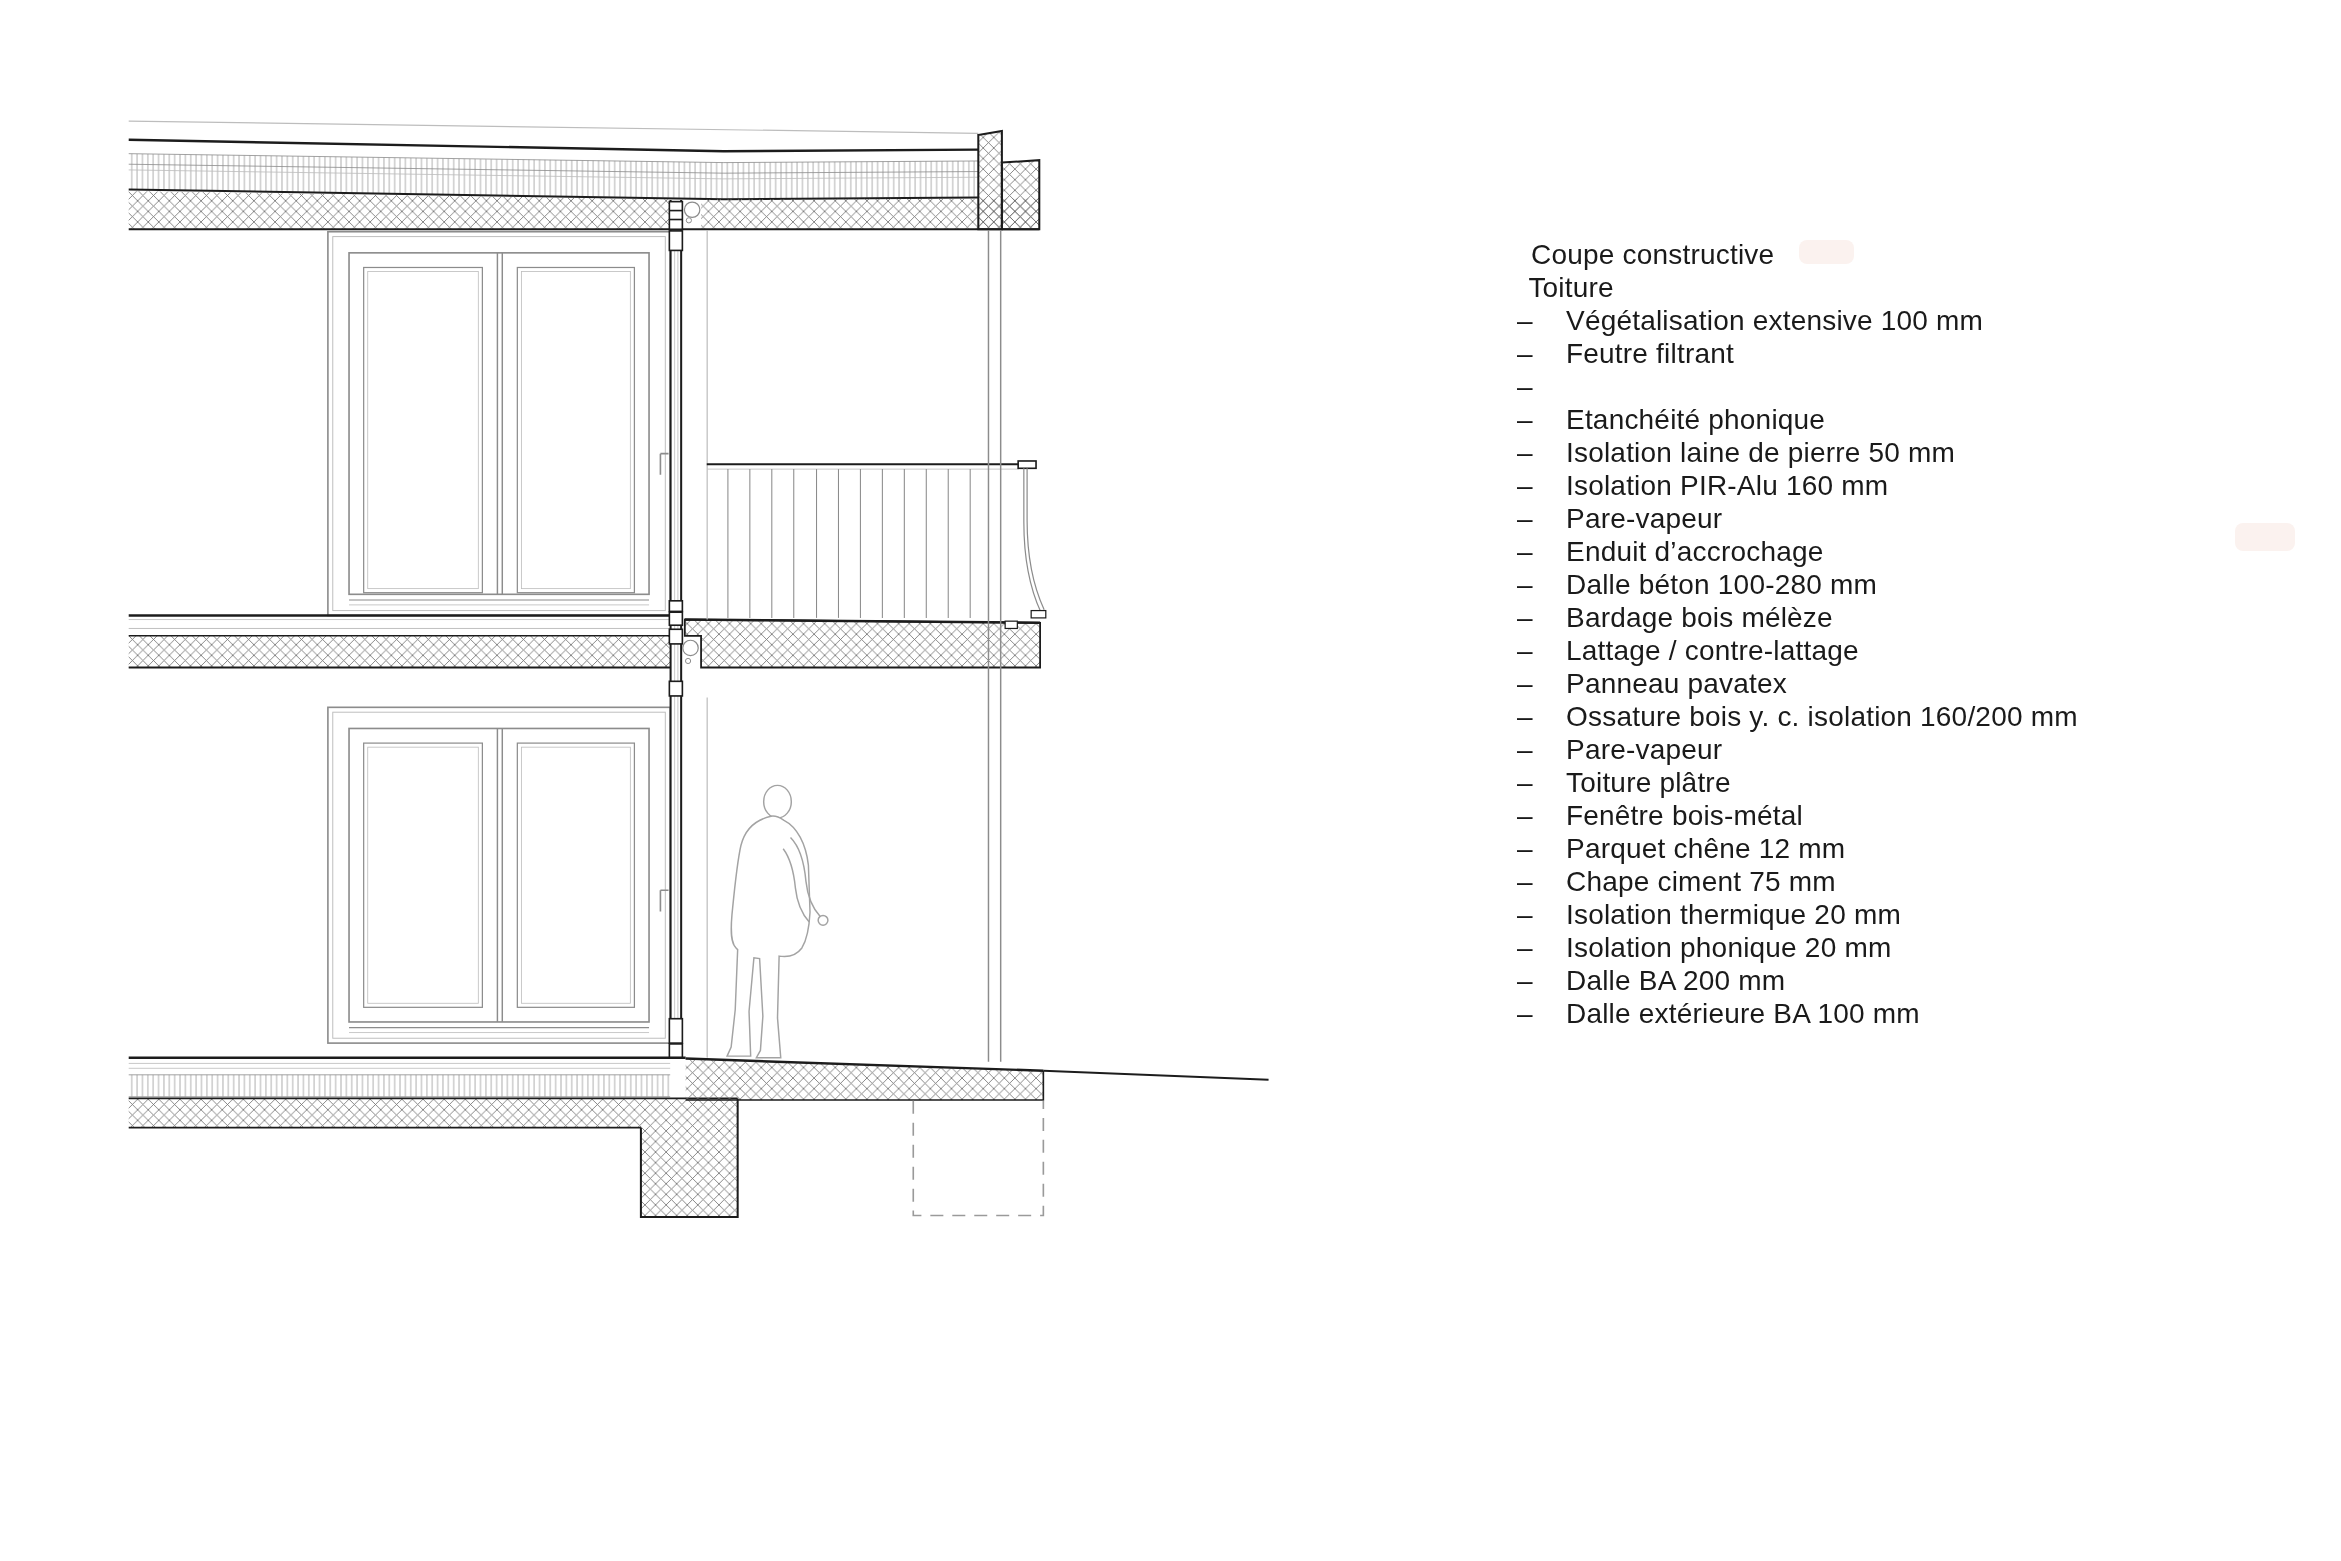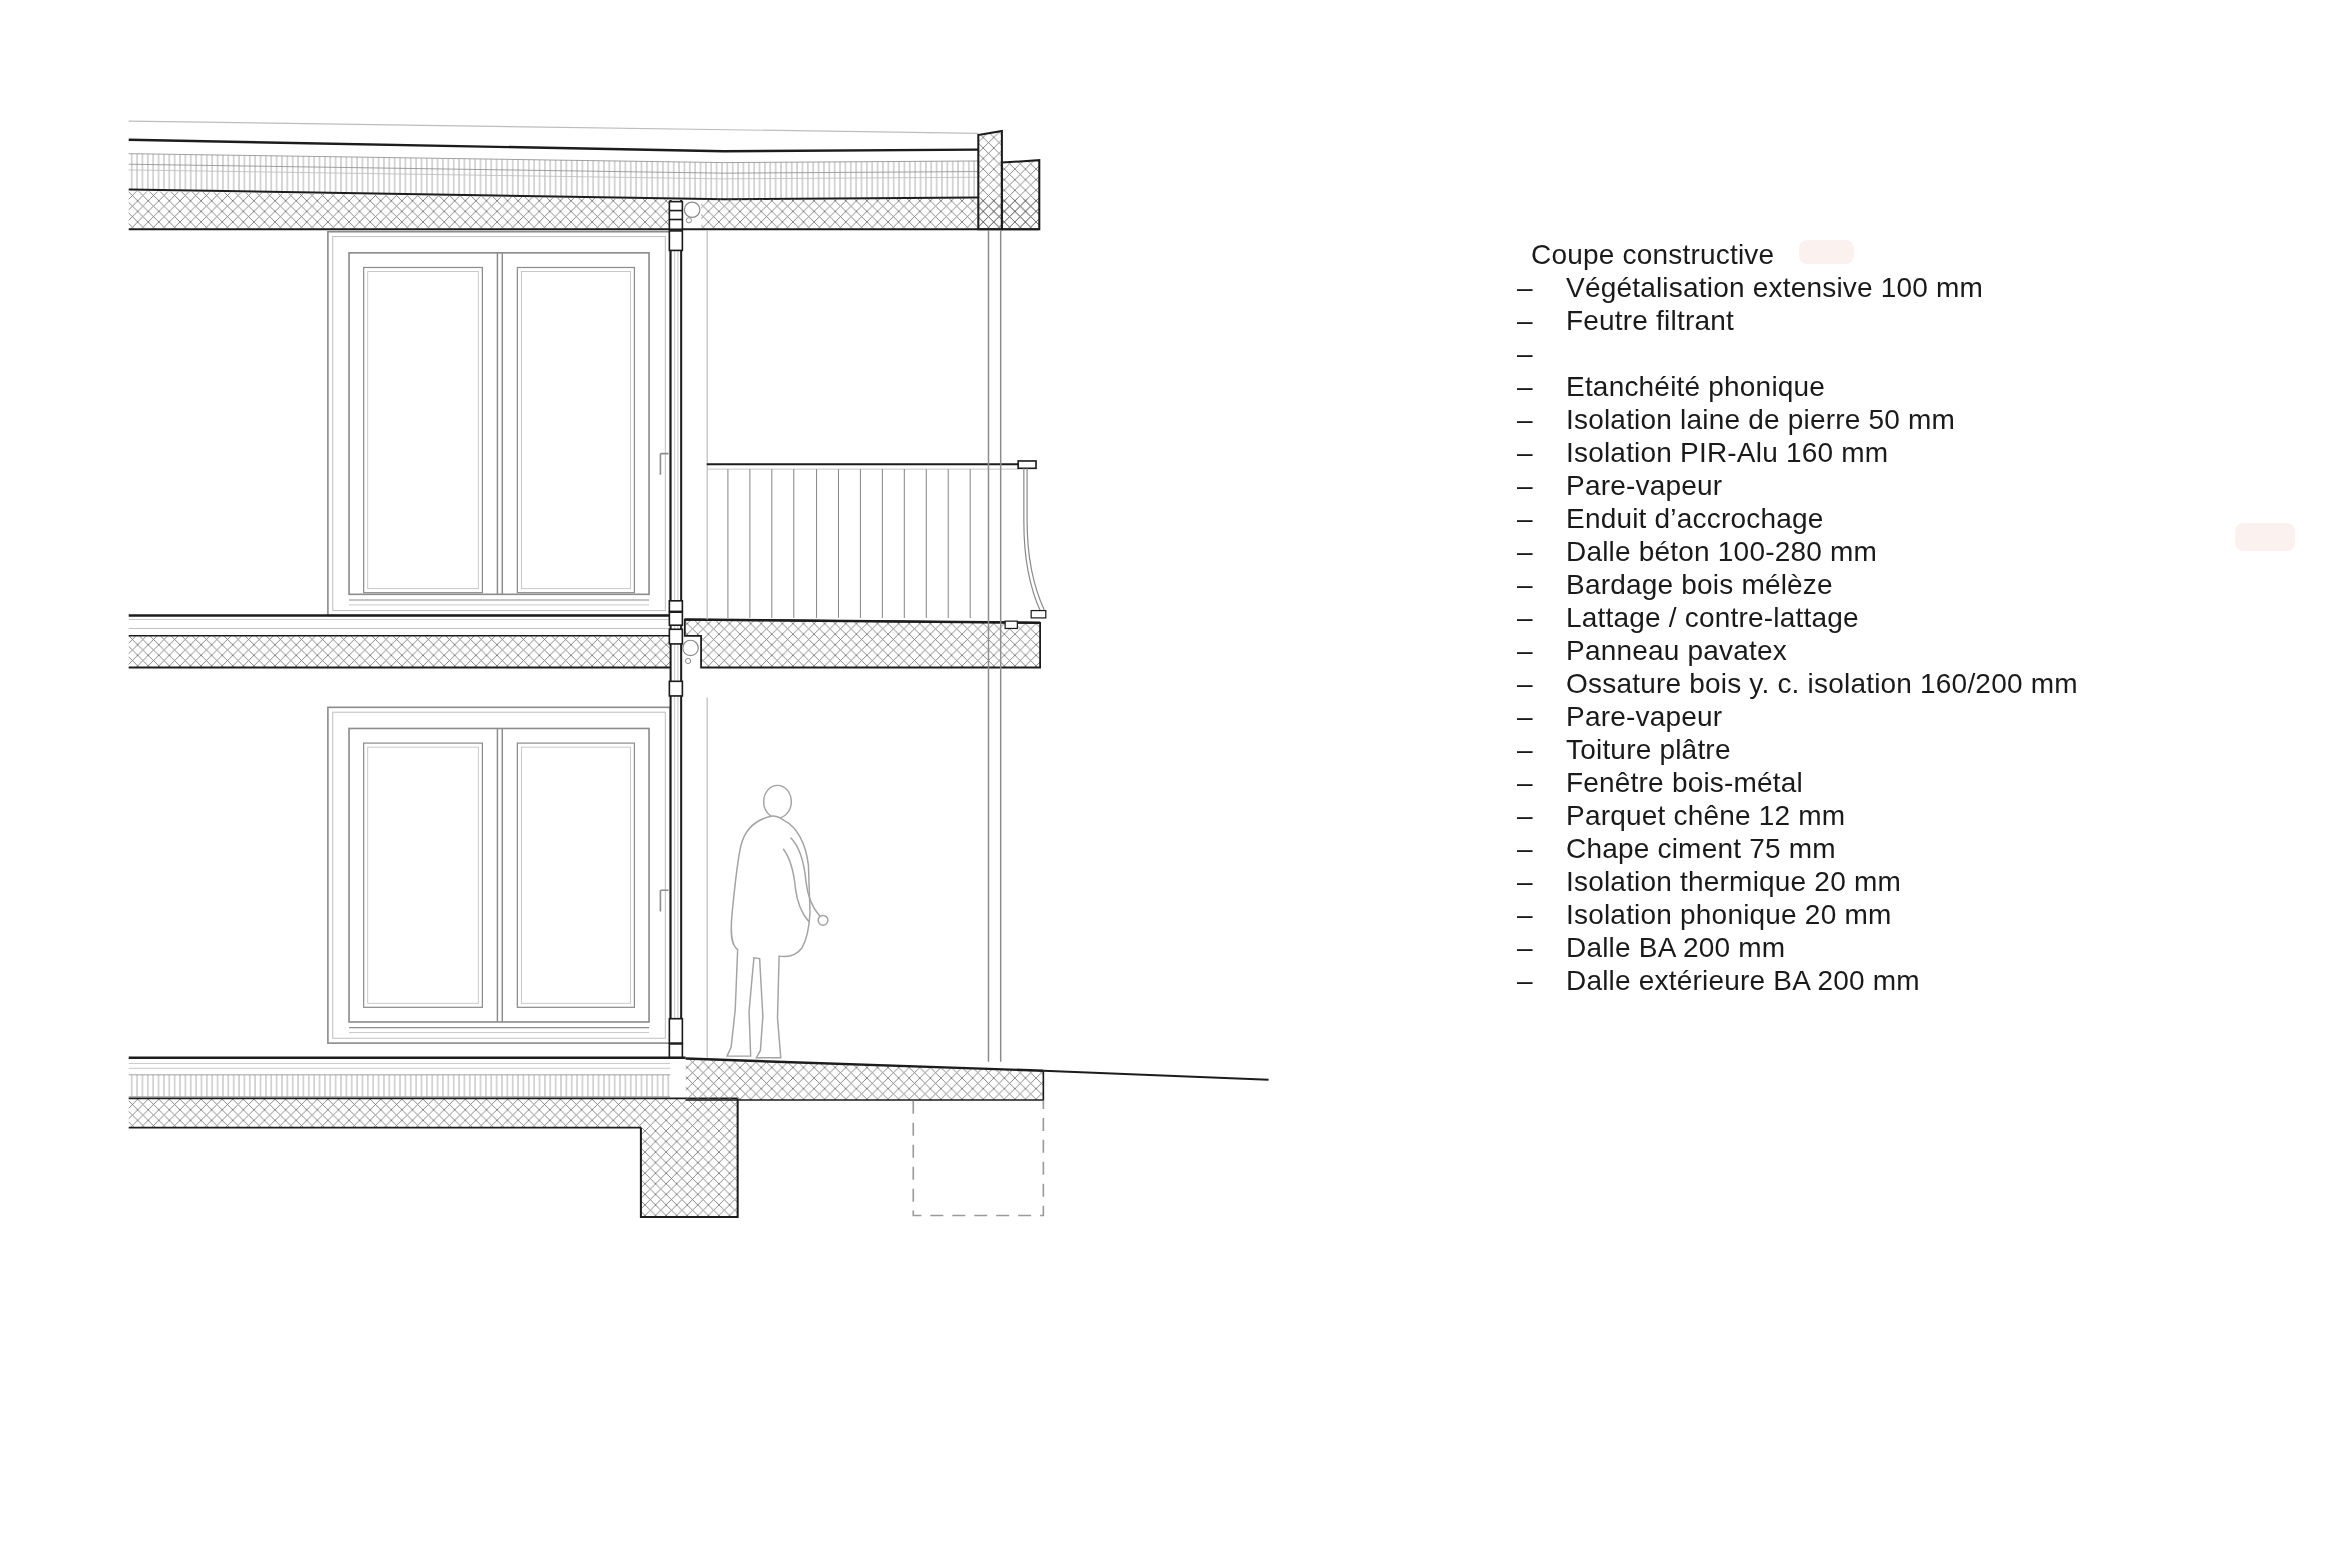--- a/index.html
+++ b/index.html
@@ -183,20 +183,21 @@
              C958,1005 953,1003 948,1004 Z"></path>
     <path class="nf" d="M972,1030 C984,1042 989,1062 991,1084 C993,1103 999,1117 1009,1128"></path>
     <path class="nf" d="M963,1044 C972,1056 976,1072 978,1092 C980,1110 986,1124 995,1134"></path>
     <circle cx="1012" cy="1132" r="6"></circle>
   </g>
 </svg>
 
 <div class="legend">
   <div class="title-row">Coupe constructive</div>
   <div id="legend-list">
+      <div class="hdr">Toiture</div>
       <div class="row">
         <span class="dash">–</span>
         <span>Végétalisation extensive 100 mm</span>
       </div>
       <div class="row">
         <span class="dash">–</span>
         <span>Feutre filtrant</span>
       </div>
       <div class="row">
         <span class="dash">–</span>
@@ -268,20 +269,20 @@
       <div class="row">
         <span class="dash">–</span>
         <span>Isolation phonique 20 mm</span>
       </div>
       <div class="row">
         <span class="dash">–</span>
         <span>Dalle BA 200 mm</span>
       </div>
       <div class="row">
         <span class="dash">–</span>
-        <span>Dalle extérieure BA 200 mm</span>
+        <span>Dalle extérieure BA 100 mm</span>
       </div>
     </div>
 </div>
 
 <div id="redact1" class="redaction"></div>
 <div id="redact2" class="redaction"></div>
 
 
 </body></html>

